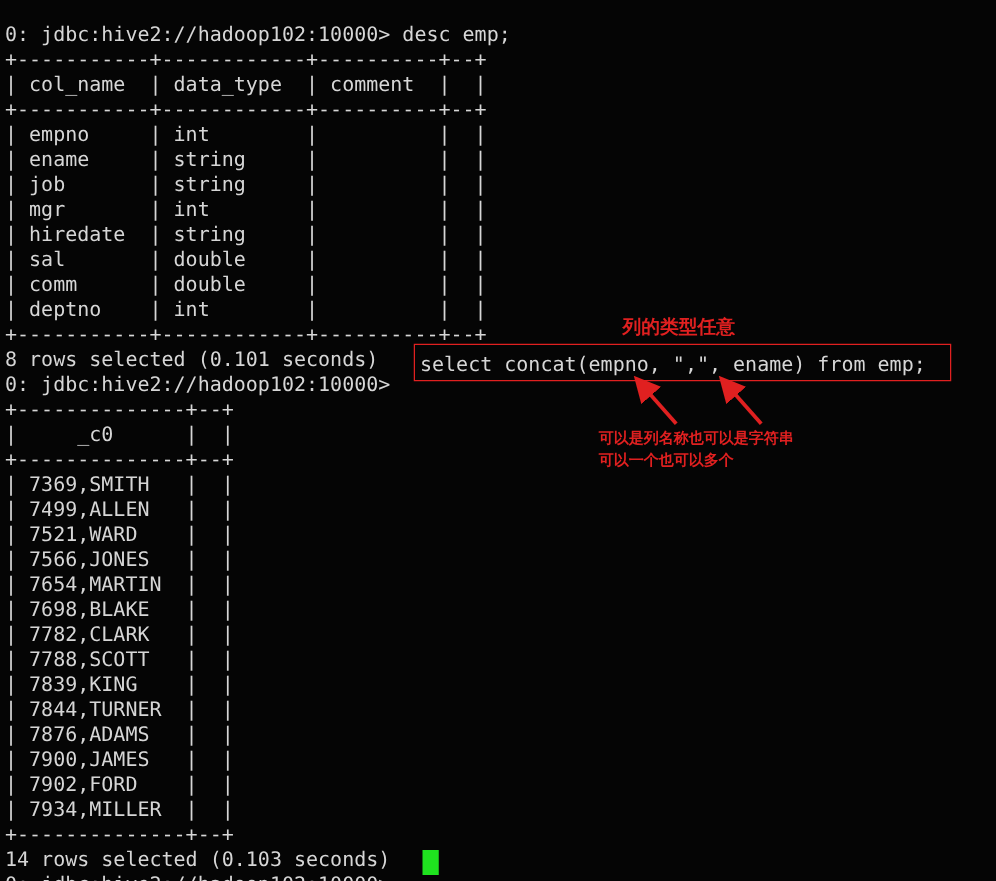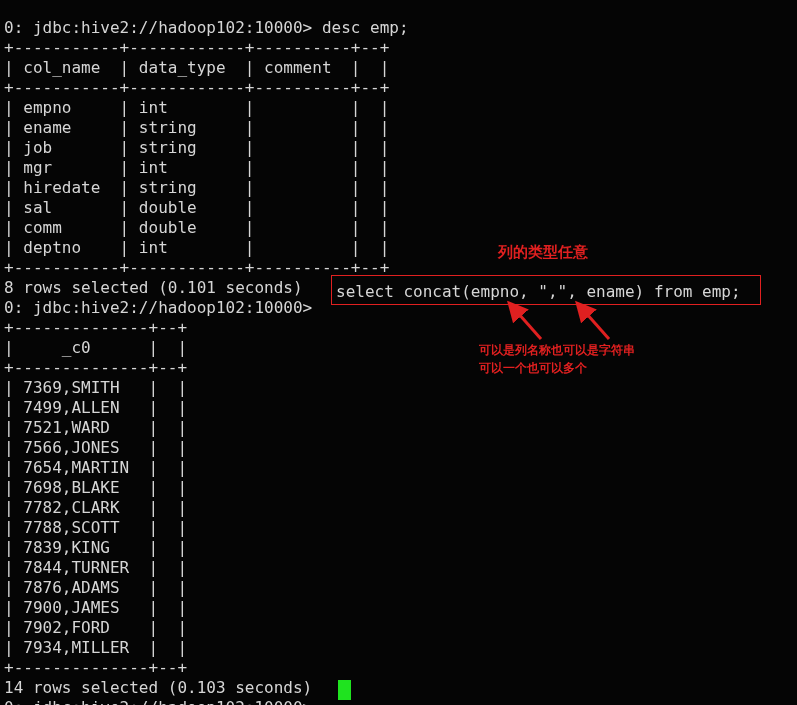--- a/index.html
+++ b/index.html
@@ -60,21 +60,22 @@
     position: absolute;
     color: #e02020;
     font-family: "DejaVu Sans", "Liberation Sans", sans-serif;
     font-size: 15px;
     line-height: 19px;
     white-space: pre;
     font-weight: bold;
   }
   #anno-top {
     left: 498px;
-    top: 243px;
+    top: 253px;
+    font-family: Liberation Mono, monospace;
   }
   #anno-bottom {
     left: 479px;
     top: 341px;
     font-size: 12px;
     line-height: 18px;
   }
   svg.arrows {
     position: absolute;
     left: 0;

